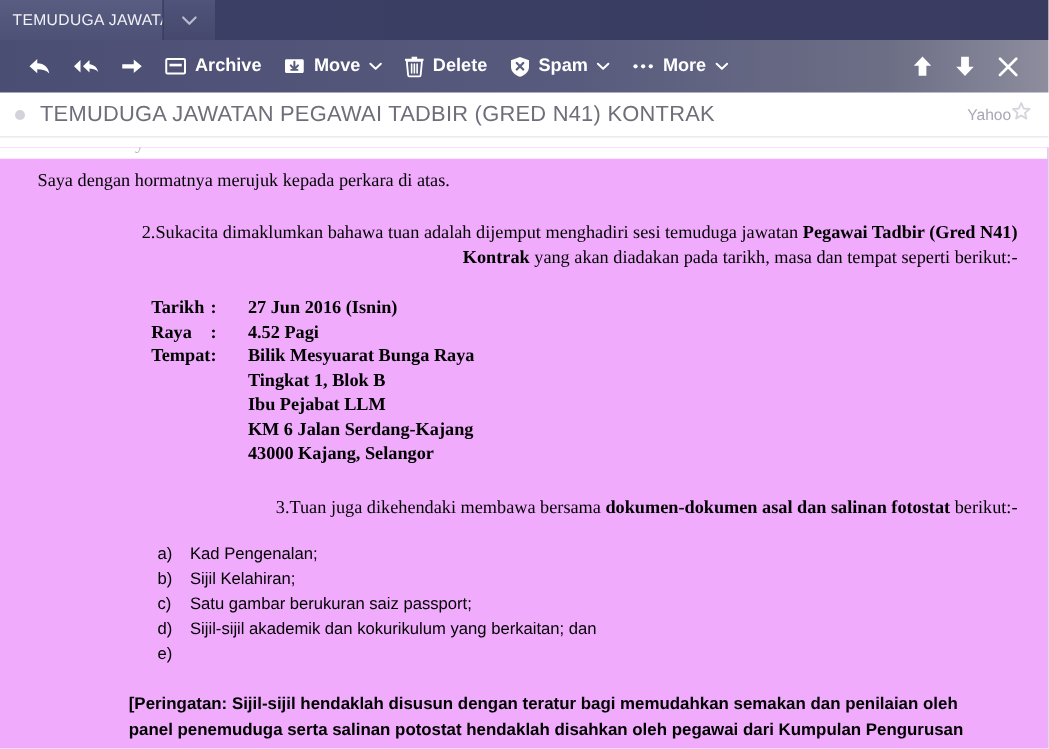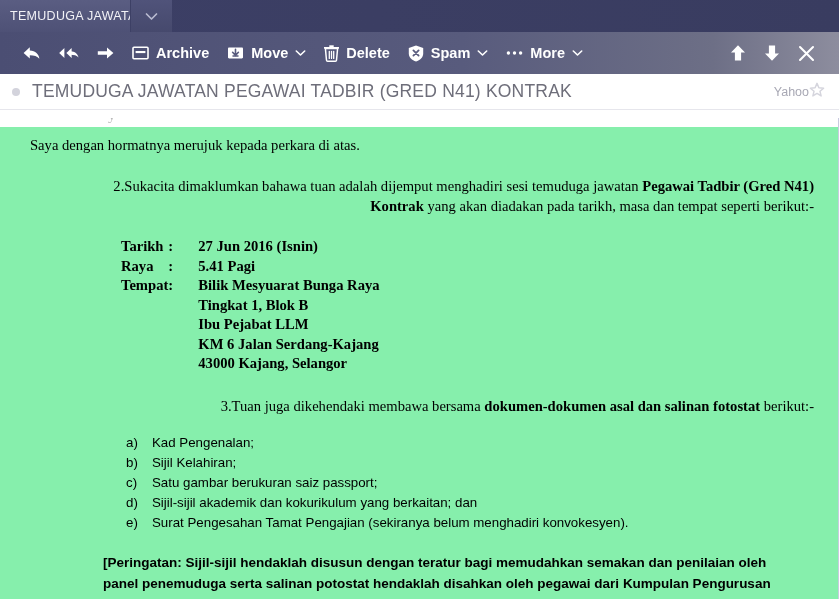--- a/index.html
+++ b/index.html
@@ -122,21 +122,21 @@
   }
   .sender-name { font-size: 12.5px; color: #a8a8b4; }
 
   
   .body-scroll {
     position: absolute;
     top: 118px;
     left: 0;
     right: 0;
     bottom: 0;
-    background: #86efac;
+    background: #f0abfc;
     overflow: hidden;
     border-right: 1px solid #c9c9e0;
   }
   .ghost-strip {
     position: absolute;
     top: 0;
     left: 0;
     right: 0;
     height: 9px;
     background: #ffffff;
@@ -386,21 +386,21 @@
       <table class="details">
         <tbody>
           <tr>
             <td class="c-label">Tarikh</td>
             <td class="c-colon">:</td>
             <td class="c-value">27 Jun 2016 (Isnin)</td>
           </tr>
           <tr>
             <td class="c-label">Raya</td>
             <td class="c-colon">:</td>
-            <td class="c-value">5.41 Pagi</td>
+            <td class="c-value">4.52 Pagi</td>
           </tr>
           <tr>
             <td class="c-label">Tempat</td>
             <td class="c-colon">:</td>
             <td class="c-value">Bilik Mesyuarat Bunga Raya</td>
           </tr>
           <tr>
             <td class="c-label"></td>
             <td class="c-colon"></td>
             <td class="c-value">Tingkat 1, Blok B</td>
@@ -439,21 +439,20 @@
         <li>
           <span class="mk">c)</span>
           <span>Satu gambar berukuran saiz passport;</span>
         </li>
         <li>
           <span class="mk">d)</span>
           <span>Sijil-sijil akademik dan kokurikulum yang berkaitan; dan</span>
         </li>
         <li>
           <span class="mk">e)</span>
-          <span>Surat Pengesahan Tamat Pengajian (sekiranya belum menghadiri konvokesyen).</span>
         </li>
       </ul>
 
       <p class="note">[Peringatan: Sijil-sijil hendaklah disusun dengan teratur bagi memudahkan semakan dan penilaian oleh panel penemuduga serta salinan potostat hendaklah disahkan oleh pegawai dari Kumpulan Pengurusan</p>
 
     </div>
   </div>
 
 </div>
 

